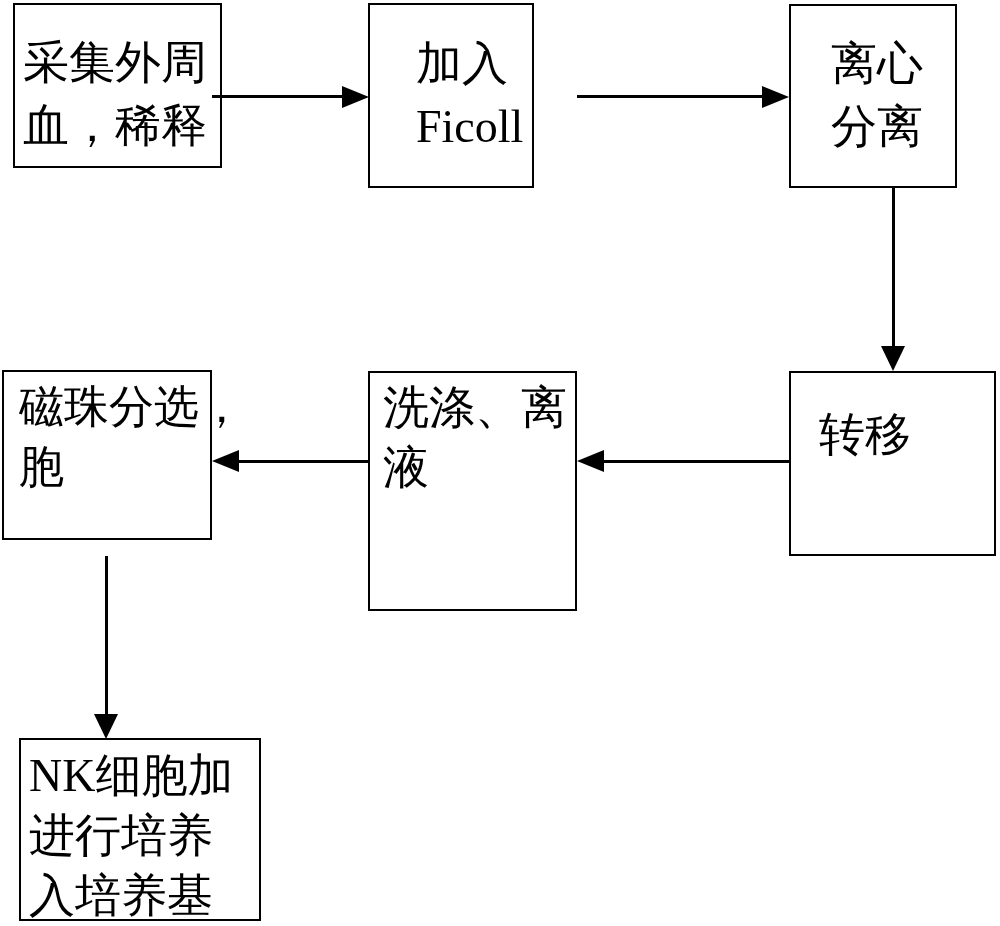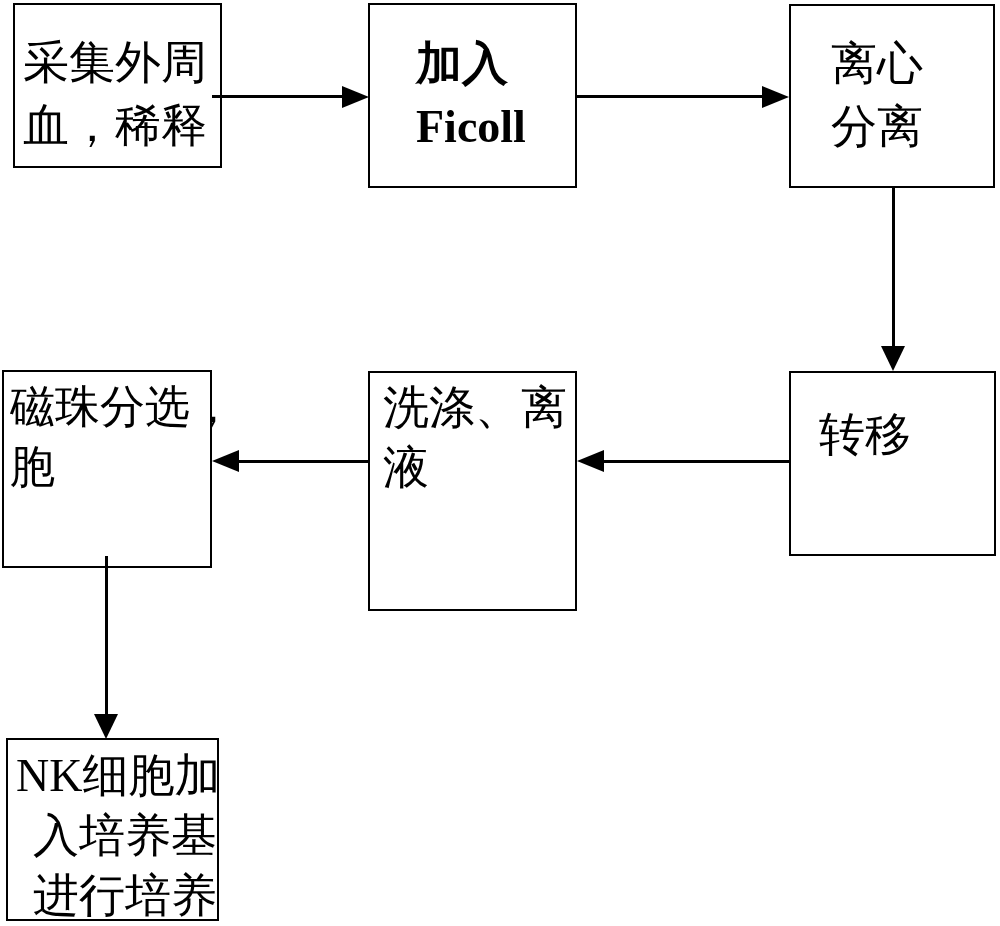--- a/index.html
+++ b/index.html
@@ -79,59 +79,59 @@
 
 <div class="canvas">
 
   <div class="node n0" style="left:3px; top:3px; width:209px; height:165px;margin-left:10px;">
     <div class="node-text lines2">
       <div class="ln">采集外周</div>
       <div class="ln">血，稀释</div>
     </div>
   </div>
 
-  <div class="node n1" style="left:368px; top:3px; width:209px; height:185px;font-weight:bold;">
+  <div class="node n1" style="left:368px; top:3px; width:166px; height:185px;">
     <div class="node-text lines2">
       <div class="ln">加入</div>
       <div class="ln">Ficoll</div>
     </div>
   </div>
 
-  <div class="node n2" style="left:789px; top:4px; width:206px; height:184px;">
+  <div class="node n2" style="left:789px; top:4px; width:168px; height:184px;">
     <div class="node-text lines2">
       <div class="ln">离心</div>
       <div class="ln">分离</div>
     </div>
   </div>
 
   <div class="node n3" style="left:789px; top:371px; width:207px; height:185px;font-family:Liberation Serif, serif;">
     <div class="node-text lines2">
       <div class="ln">转移</div>
     </div>
   </div>
 
   <div class="node n4" style="left:368px; top:371px; width:209px; height:240px;">
     <div class="node-text lines3">
       <div class="ln">洗涤、离</div>
       <div class="ln">液</div>
     </div>
   </div>
 
-  <div class="node n5" style="left:2px; top:370px; width:210px; height:198px;">
+  <div class="node n5" style="left:2px; top:370px; width:210px; height:170px;padding-left:9px;">
     <div class="node-text lines3">
       <div class="ln">磁珠分选，</div>
       <div class="ln">胞</div>
     </div>
   </div>
 
-  <div class="node n6" style="left:6px; top:738px; width:213px; height:183px;text-align:right;">
+  <div class="node n6" style="left:19px; top:738px; width:242px; height:183px;">
     <div class="node-text lines3">
       <div class="ln">NK细胞加</div>
+      <div class="ln">进行培养</div>
       <div class="ln">入培养基</div>
-      <div class="ln">进行培养</div>
     </div>
   </div>
 
   <div>
     <div class="hline" style="left:212px; top:95px; width:132px;"></div>
     <div class="ah ah-right" style="left:342px; top:86px;"></div>
   </div>
 
   <div>
     <div class="hline" style="left:577px; top:95px; width:187px;"></div>

